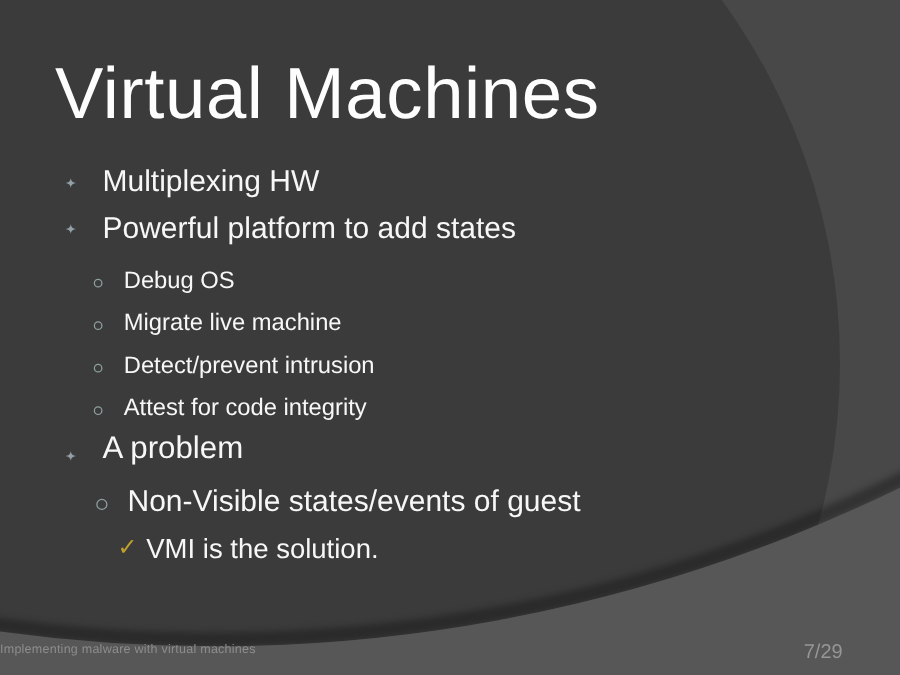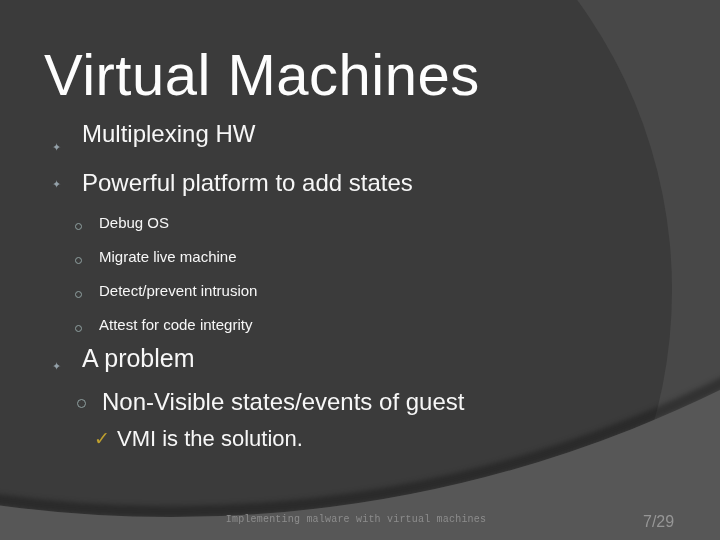--- a/index.html
+++ b/index.html
@@ -22,53 +22,52 @@
   }
   
   .band-ring{
     position:absolute;left:-1380px;top:-2285px;width:3102px;height:3102px;
     box-sizing:border-box;border:300px solid #575757;
     border-radius:50%;z-index:3;
   }
   .txt{position:absolute;z-index:10;color:#f7f7f7;white-space:nowrap;line-height:1.15;}
   .title{left:44px;top:42px;font-size:58px;color:#fdfdfd;letter-spacing:0.5px;}
   .l1{font-size:24px;}
-  .l2{font-size:15px;}
+  .l2{font-size:19px;}
   .diamond{
     position:absolute;z-index:10;font-size:11px;color:#93a0a8;line-height:1;
   }
   .circle-marker{
     position:absolute;z-index:10;width:7px;height:7px;box-sizing:border-box;
     border:1.4px solid #8fa0a0;border-radius:50%;
   }
   .circle-marker.big{width:9px;height:9px;}
   .check{
     position:absolute;z-index:10;font-size:19px;font-weight:bold;
     color:#bfa02e;line-height:1;
   }
   .footer-label{
-    left:0;right:8px;top:514px;text-align:center;font-size:10px;color:#8d8d8d;
+    left:0;right:8px;top:514px;text-align:left;font-size:10px;color:#8d8d8d;
     letter-spacing:0.2px;
-    font-family:Liberation Mono, monospace;
   }
   .page-number{left:643px;top:513px;font-size:16px;color:#969696;}
 </style>
 </head>
 <body>
 
 <div class="stage">
 
   <div class="dark-circle"></div>
   <div class="band-shadow"></div>
   <div class="band-ring"></div>
 
   <div class="txt title">Virtual Machines</div>
 
   <div class="diamond" style="left:52px;top:142px;">✦</div>
-  <div class="txt l1" style="left:82px;top:120px;">Multiplexing HW</div>
+  <div class="txt l1" style="left:82px;top:132px;">Multiplexing HW</div>
 
   <div class="diamond" style="left:52px;top:179px;">✦</div>
   <div class="txt l1" style="left:82px;top:169px;">Powerful platform to add states</div>
 
   <div class="circle-marker" style="left:75px;top:223px;"></div>
   <div class="txt l2" style="left:99px;top:214px;">Debug OS</div>
 
   <div class="circle-marker" style="left:75px;top:257px;"></div>
   <div class="txt l2" style="left:99px;top:248px;text-align:center;">Migrate live machine</div>
 

